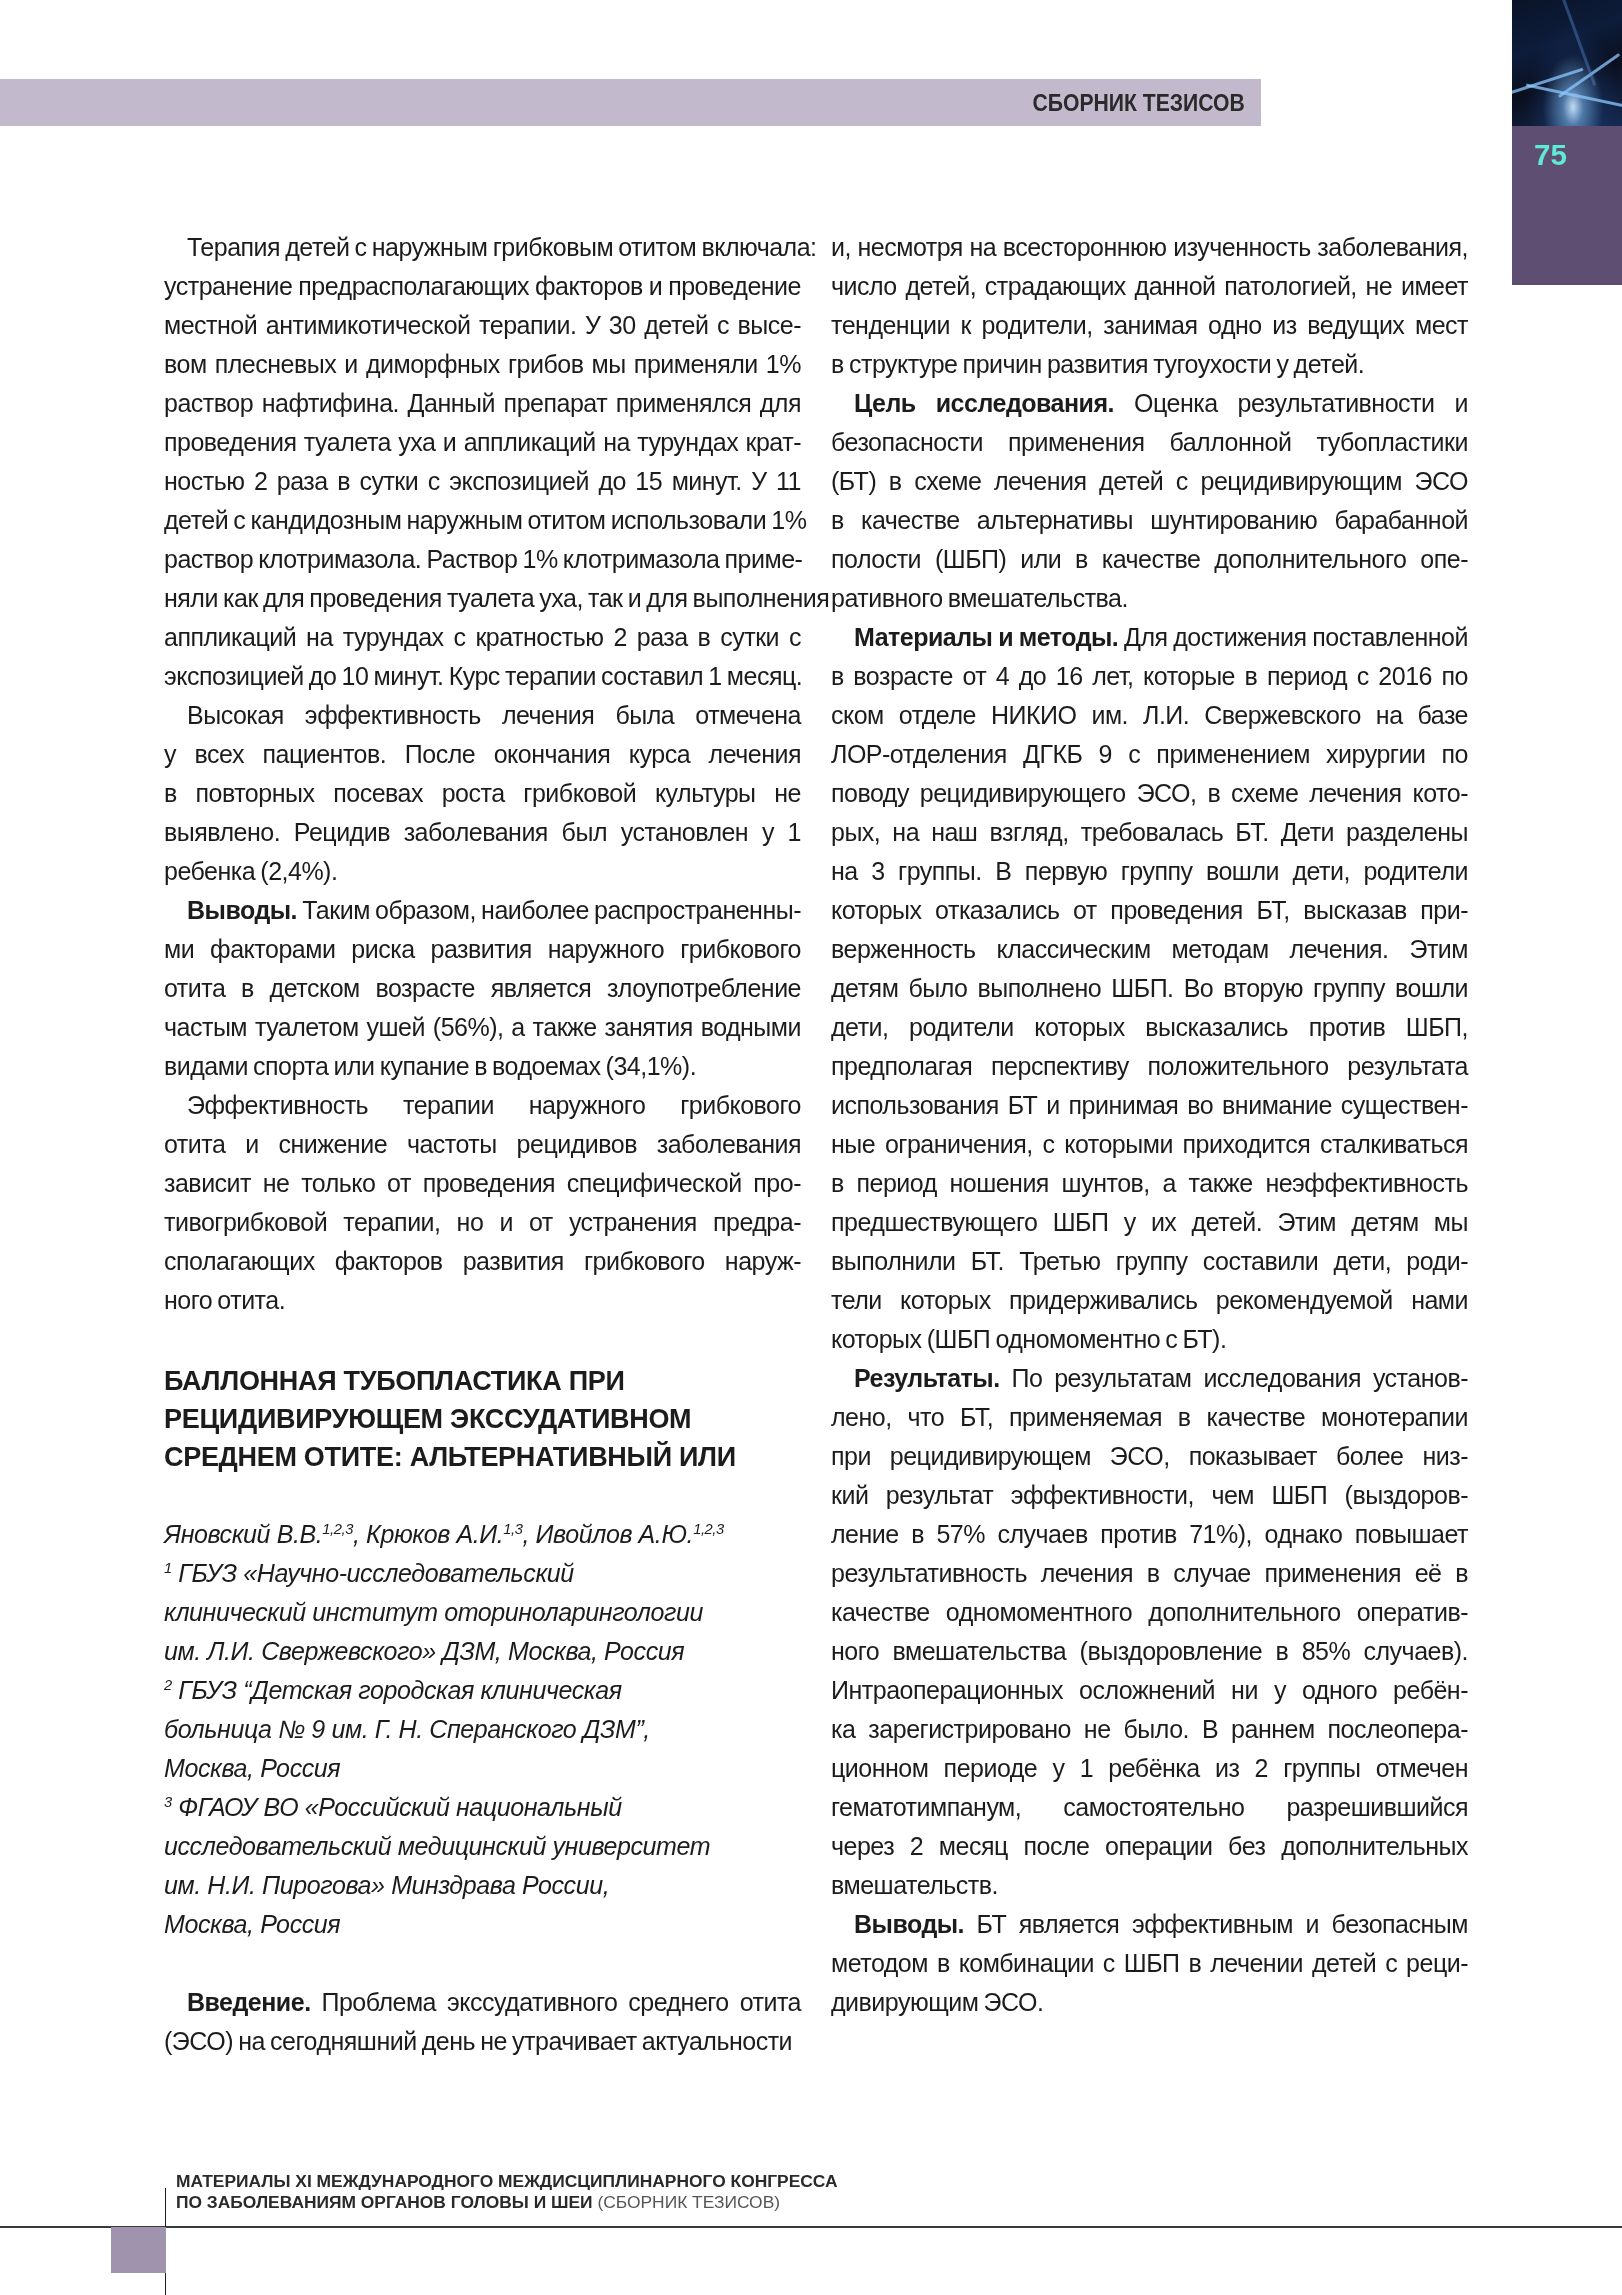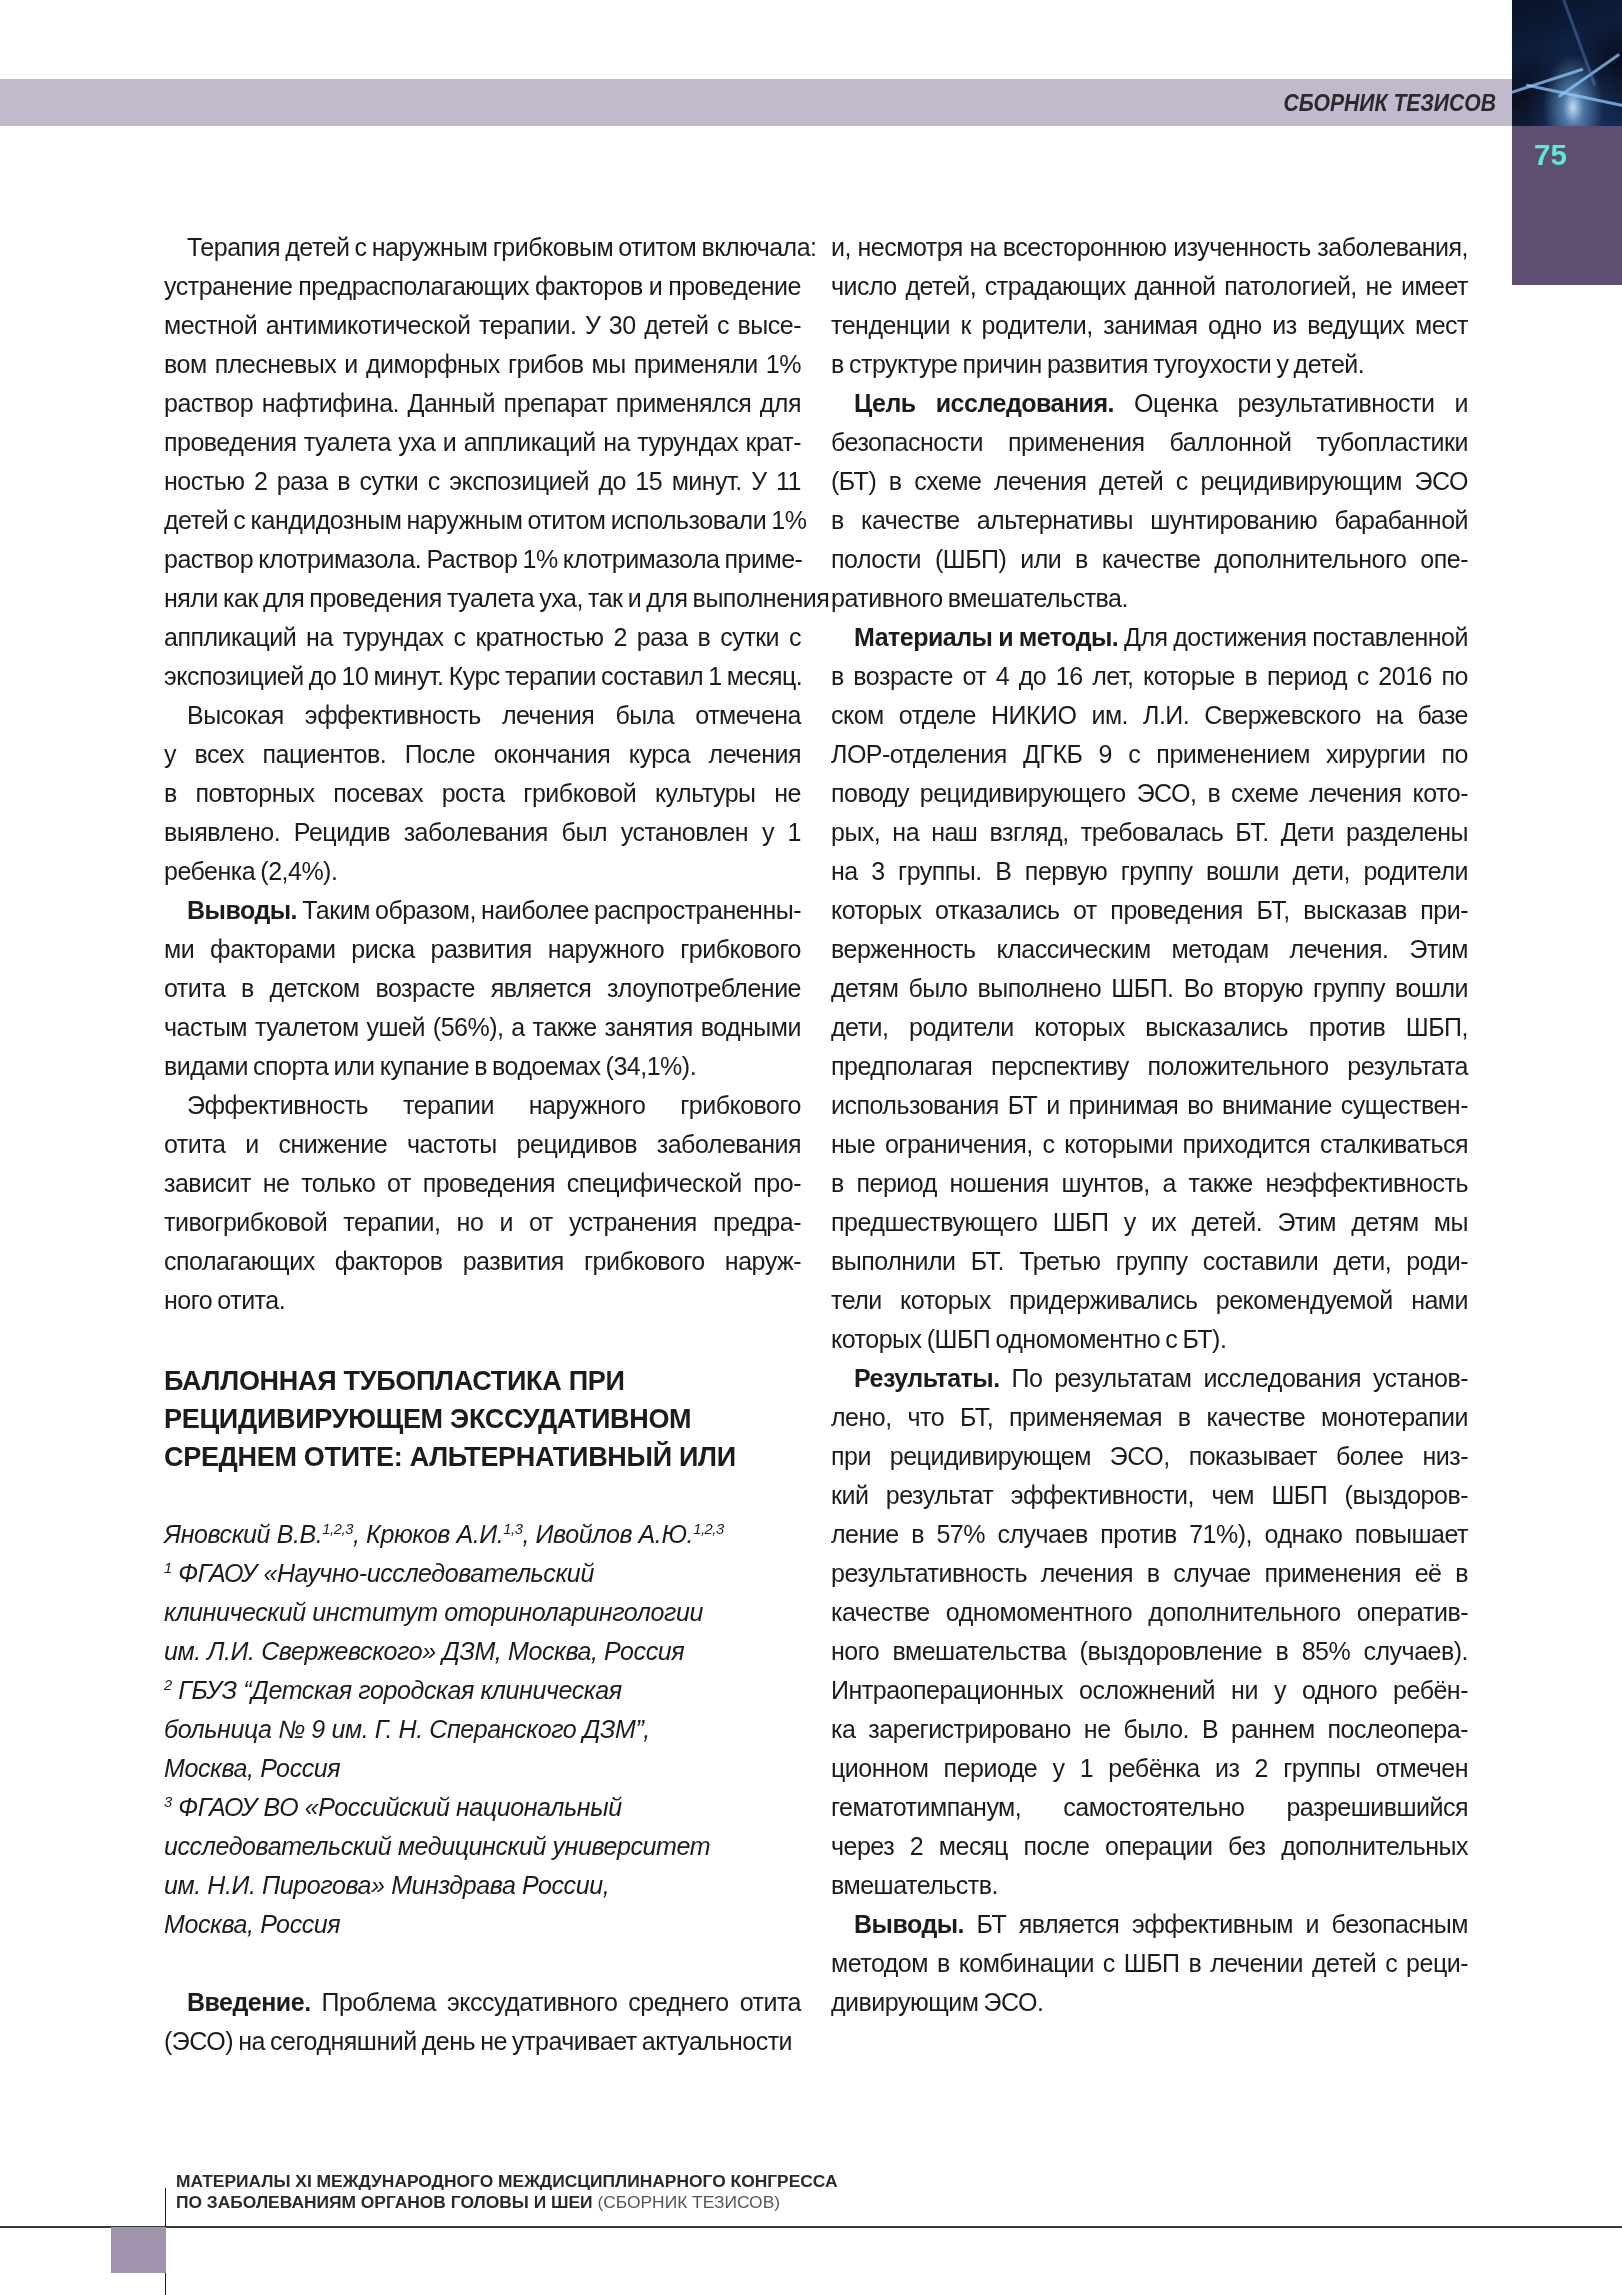--- a/index.html
+++ b/index.html
@@ -1,18 +1,18 @@
 <!DOCTYPE html>
 <html style="font-size:10.7px"><head>
 <meta charset="utf-8">
 <style>
   html, body { margin:0; padding:0; }
   body { width:1623px; height:2295px; position:relative; background:#ffffff; overflow:hidden;
          font-family:"Liberation Sans", sans-serif; color:#1c1c1c; }
-  .hdr-bar { position:absolute; left:0; top:79px; width:1512px; height:47px; background:#c3b9cd;font-style:italic; }
+  .hdr-bar { position:absolute; left:0; top:79px; width:1261px; height:47px; background:#c3b9cd; }
   .hdr-bar .hdr-title { position:absolute; right:16px; top:10.7px; font-weight:bold; font-size:23px;
          letter-spacing:0px; color:#2a2a2a; transform:scaleX(0.92); transform-origin:right center; }
   .corner-img { position:absolute; left:1512px; top:0; width:111px; height:126px;
          background:
            radial-gradient(ellipse at 55% 85%, rgba(200,230,255,0.95) 0%, rgba(120,180,240,0.6) 12%, rgba(30,70,140,0.2) 35%, rgba(0,0,0,0) 55%),
            linear-gradient(160deg, #0a1428 0%, #0d1c3a 35%, #0a0f1e 60%, #142a52 100%); overflow:hidden; }
   .corner-img .streak { position:absolute; height:2.7px; border-radius:1.3px; background:rgba(140,200,255,0.75); filter:blur(0.7px); }
   .page-block { position:absolute; left:1512px; top:126px; width:111px; height:159px; background:#5e4e72; }
   .page-num { position:absolute; left:22px; top:12px; color:#5eead4; font-weight:bold; font-size:29.5px; }
 
@@ -92,21 +92,21 @@
     </div>
   <div style="height:42px"></div>
   <div class="title" id="ltitle">
       <span class="ln">БАЛЛОННАЯ ТУБОПЛАСТИКА ПРИ</span>
       <span class="ln">РЕЦИДИВИРУЮЩЕМ ЭКССУДАТИВНОМ</span>
       <span class="ln">СРЕДНЕМ ОТИТЕ: АЛЬТЕРНАТИВНЫЙ ИЛИ</span>
     </div>
   <div style="height:39px"></div>
   <div class="authors" id="lauth">
       <span class="ln"><span>Яновский В.В.</span><sup>1,2,3</sup>, <span>Крюков А.И.</span><sup>1,3</sup>, <span>Ивойлов А.Ю.</span><sup>1,2,3</sup></span>
-      <span class="ln"><sup>1</sup> <span>ФГАОУ «Научно-исследовательский</span></span>
+      <span class="ln"><sup>1</sup> <span>ГБУЗ «Научно-исследовательский</span></span>
       <span class="ln"><span>клинический институт оториноларингологии</span></span>
       <span class="ln"><span>им. Л.И. Свержевского» ДЗМ, Москва, Россия</span></span>
       <span class="ln"><sup>2</sup> <span>ГБУЗ “Детская городская клиническая</span></span>
       <span class="ln"><span>больница № 9 им. Г. Н. Сперанского ДЗМ”,</span></span>
       <span class="ln"><span>Москва, Россия</span></span>
       <span class="ln"><sup>3</sup> <span>ФГАОУ ВО «Российский национальный</span></span>
       <span class="ln"><span>исследовательский медицинский университет</span></span>
       <span class="ln"><span>им. Н.И. Пирогова» Минздрава России,</span></span>
       <span class="ln"><span>Москва, Россия</span></span>
     </div>

